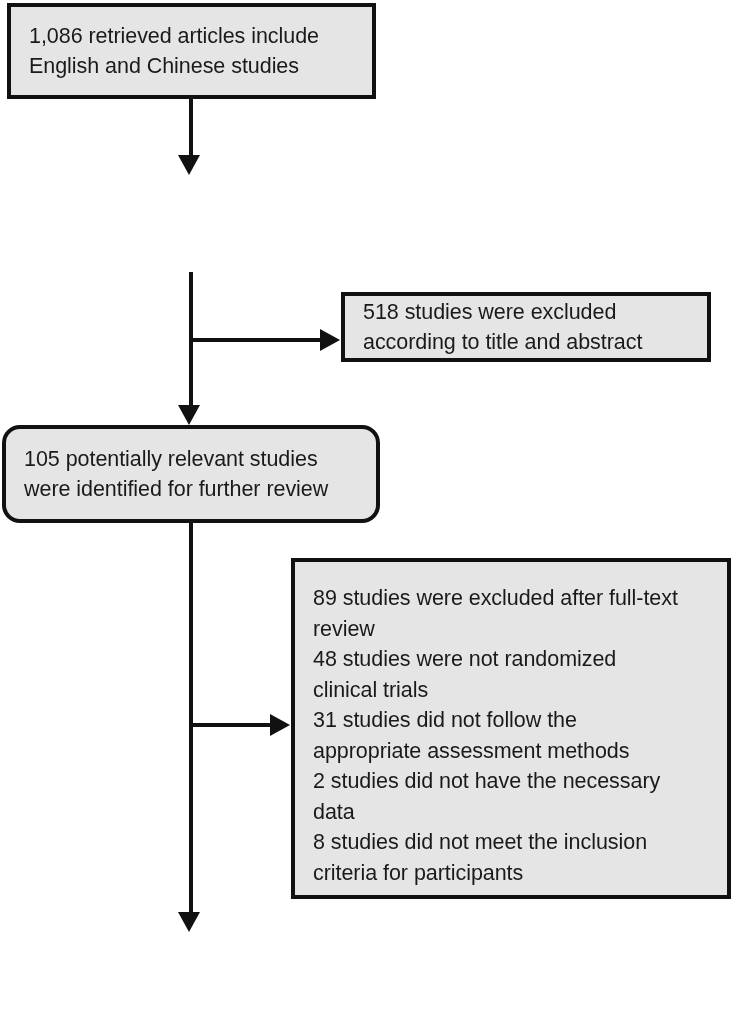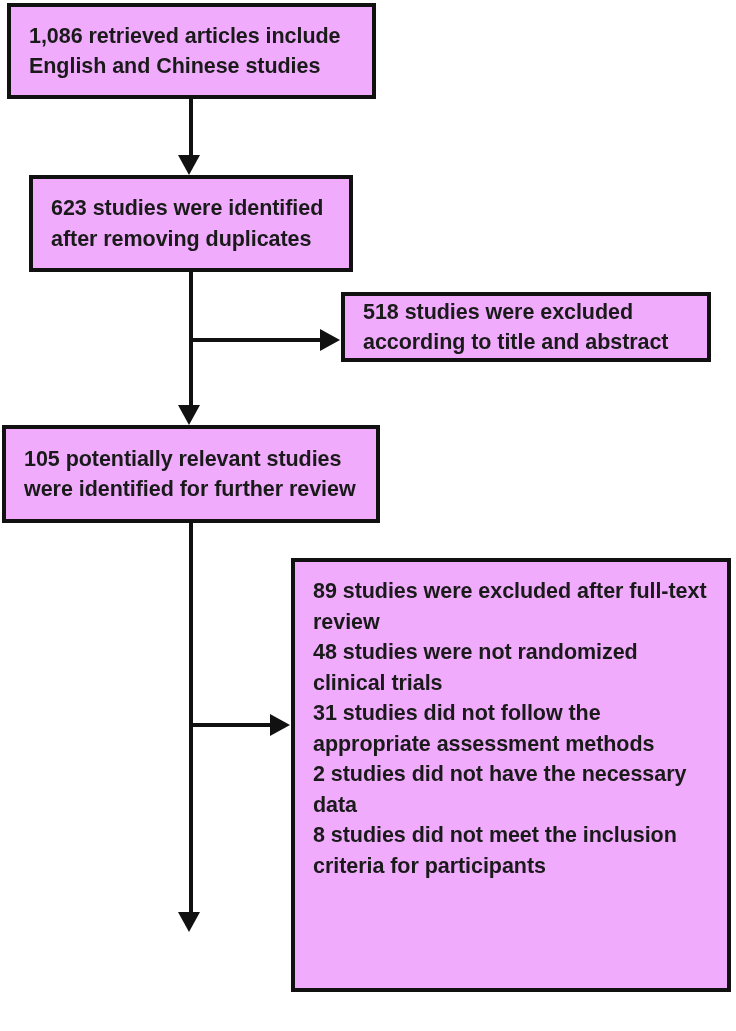--- a/index.html
+++ b/index.html
@@ -13,42 +13,41 @@
     height: 1031px;
     background: #ffffff;
     overflow: hidden;
     font-family: "Liberation Sans", sans-serif;
     -webkit-font-smoothing: antialiased;
   }
   .flow-box {
     position: absolute;
     box-sizing: border-box;
     border: 4px solid #111111;
-    background: #f0abfc;
+    background: #e5e5e5;
     display: flex;
     align-items: center;
-    font-weight: bold;
   }
   .box-text {
     font-size: 21.5px;
     line-height: 30.5px;
     color: #1a1a1a;
     letter-spacing: -0.05px;
     white-space: pre-line;
     padding-left: 18px;
     padding-right: 6px;
     width: 100%;
   }
   
   #box-retrieved   { left: 7px;   top: 3px;   width: 369px; height: 96px; }
   #box-duplicates  { left: 29px;  top: 175px; width: 324px; height: 97px; }
   #box-excluded-ta { left: 341px; top: 292px; width: 370px; height: 70px; }
-  #box-relevant    { left: 2px;   top: 425px; width: 378px; height: 98px; }
-  #box-excluded-ft { left: 291px; top: 558px; width: 440px; height: 434px;
-                     align-items: flex-start; }
+  #box-relevant    { left: 2px;   top: 425px; width: 378px; height: 98px; border-radius: 18px; }
+  #box-excluded-ft { left: 291px; top: 558px; width: 440px; height: 341px;
+                     align-items: center; }
   #box-eligible    { left: 19px;  top: 932px; width: 347px; height: 96px; }
 
   #box-excluded-ft .box-text { padding-top: 14px; }
 
   
   .v-line {
     position: absolute;
     width: 4px;
     background: #111111;
   }
@@ -94,24 +93,20 @@
 <div id="canvas">
 
   <div class="flow-box" id="box-retrieved">
     <div class="box-text">1,086 retrieved articles include
 English and Chinese studies</div>
   </div>
 
   <div class="v-line" id="conn1-line"></div>
   <div class="arrow-down" id="conn1-arrow"></div>
 
-  <div class="flow-box" id="box-duplicates">
-    <div class="box-text">623 studies were identified
-after removing duplicates</div>
-  </div>
 
   <div class="v-line" id="conn2-line"></div>
   <div class="arrow-down" id="conn2-arrow"></div>
   <div class="h-line" id="branch1-line"></div>
   <div class="arrow-right" id="branch1-arrow"></div>
 
   <div class="flow-box" id="box-excluded-ta">
     <div class="box-text">518 studies were excluded
 according to title and abstract</div>
   </div>

